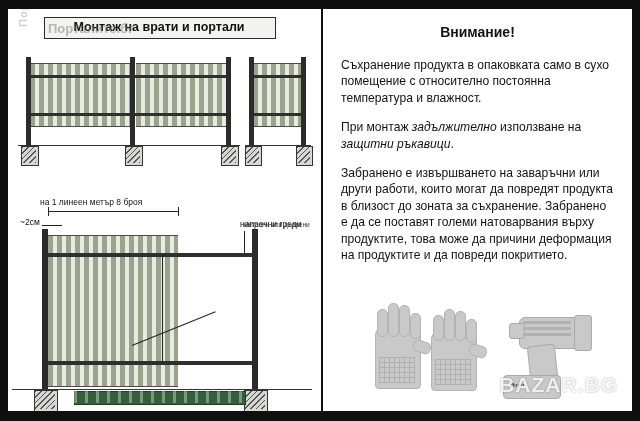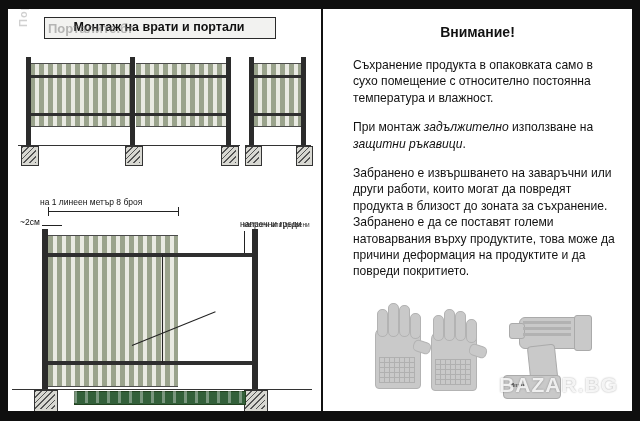--- a/index.html
+++ b/index.html
@@ -67,21 +67,21 @@
   
   .right{position:absolute;left:323px;top:9px;width:309px;height:402px;}
   .warn-title{
     position:absolute;left:0;top:15px;width:309px;text-align:center;
     font-size:14px;font-weight:bold;color:#111;
   }
   .warn-body{
     position:absolute;left:18px;top:48px;width:275px;
     font-size:12.1px;line-height:16.4px;color:#111;text-align:left;
   }
-  .warn-body p{margin:0 0 13px 12px;}
+  .warn-body p{margin:0 0 13px 0;}
   .warn-body .ital{font-style:italic;}
 
   
   .illus{position:absolute;left:46px;top:292px;width:240px;height:104px;}
   .glove{
     position:absolute;background:#c9c9c9;border:1px solid #b3b3b3;
   }
   .drill-body{position:absolute;background:#c9c9c9;border:1px solid #aaa;}
   .bit-label{position:absolute;font-size:6px;color:#222;}
 

